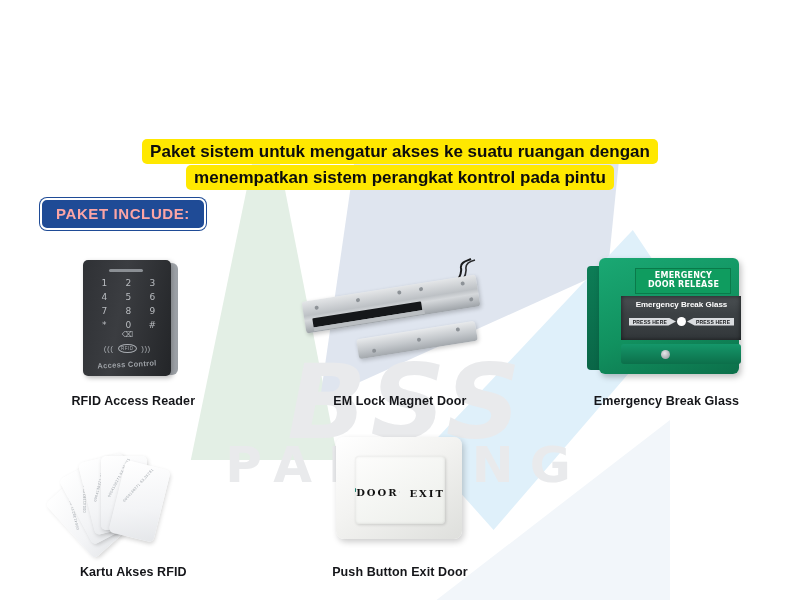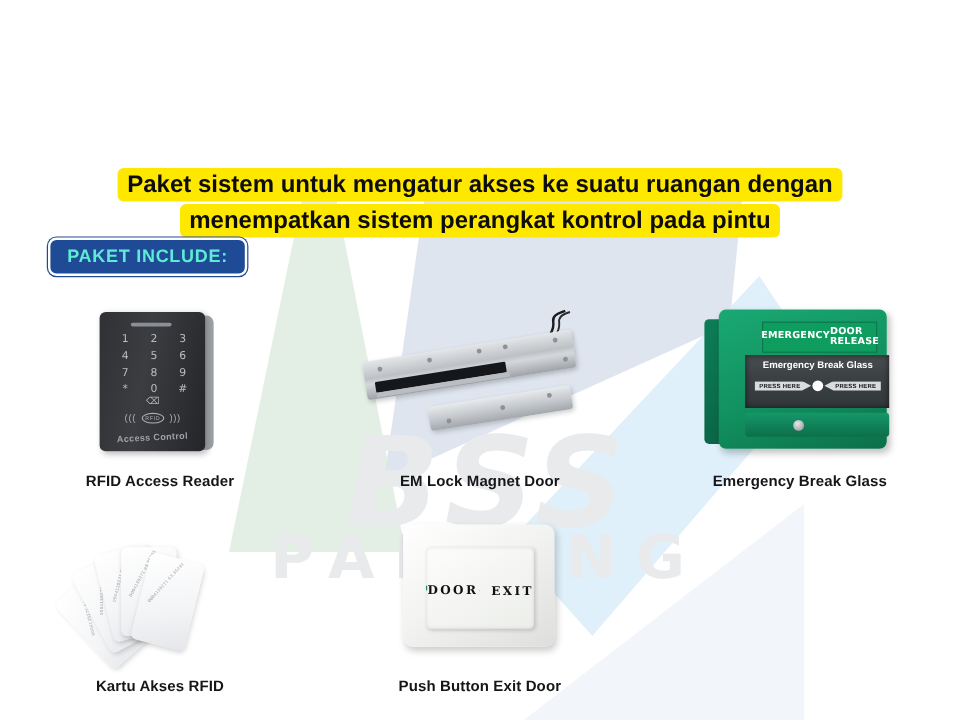--- a/index.html
+++ b/index.html
@@ -62,33 +62,33 @@
 
   
   .subtitle{
     position:absolute;left:60px;top:140px;width:680px;
     text-align:center;line-height:1.42;
   }
   .subtitle .ln{
     display:inline;
     background:#ffe800;
     color:#0d0d0d;
-    font-size:20px;font-weight:700;
+    font-size:17px;font-weight:700;
     padding:3px 8px;
     border-radius:5px;
     box-decoration-break:clone;
     -webkit-box-decoration-break:clone;
   }
   .sub-row{margin:0;padding:0;}
   .sub-row + .sub-row{margin-top:2px;}
 
   
   .badge{
     position:absolute;left:40px;top:198px;
-    background:#1f4b96;color:#5eead4;
+    background:#1f4b96;color:#fca5a5;
     font-size:15px;font-weight:700;letter-spacing:.6px;
     padding:5px 14px 6px 14px;
     border-radius:7px;
     border:2px solid #ffffff;
     box-shadow:0 0 0 1px #1f4b96;
   }
 
   
   .grid{position:absolute;left:0;top:245px;width:800px;}
   .row{display:flex;width:800px;}
@@ -182,21 +182,21 @@
     position:absolute;left:12px;top:0px;width:140px;height:116px;
     background:linear-gradient(160deg,#18archive 0,#18a06c 0%, #0f8a5c 55%, #0b6f4a 100%);
     background:linear-gradient(160deg,#1aa873 0%,#11915f 55%,#0c6f4a 100%);
     border-radius:6px;
     box-shadow:2px 3px 6px rgba(0,0,0,.25);
   }
   .ebg-top-label{
     position:absolute;left:36px;top:10px;width:94px;height:24px;
     background:#0f9c5f;
     border:1px solid #0a7a4a;
-    display:flex;flex-direction:row;align-items:center;justify-content:center;
+    display:flex;flex-direction:column;align-items:center;justify-content:center;
     line-height:1.05;
   }
   .ebg-top-label b{
     color:#ffffff;font-size:8px;font-weight:800;letter-spacing:.2px;
     font-family:"DejaVu Sans",sans-serif;
   }
   .ebg-window{
     position:absolute;left:22px;top:38px;width:120px;height:44px;
     background:linear-gradient(180deg,#4a4f52 0%,#3c4144 40%,#33383b 100%);
     box-shadow:inset 0 0 5px rgba(0,0,0,.6);

